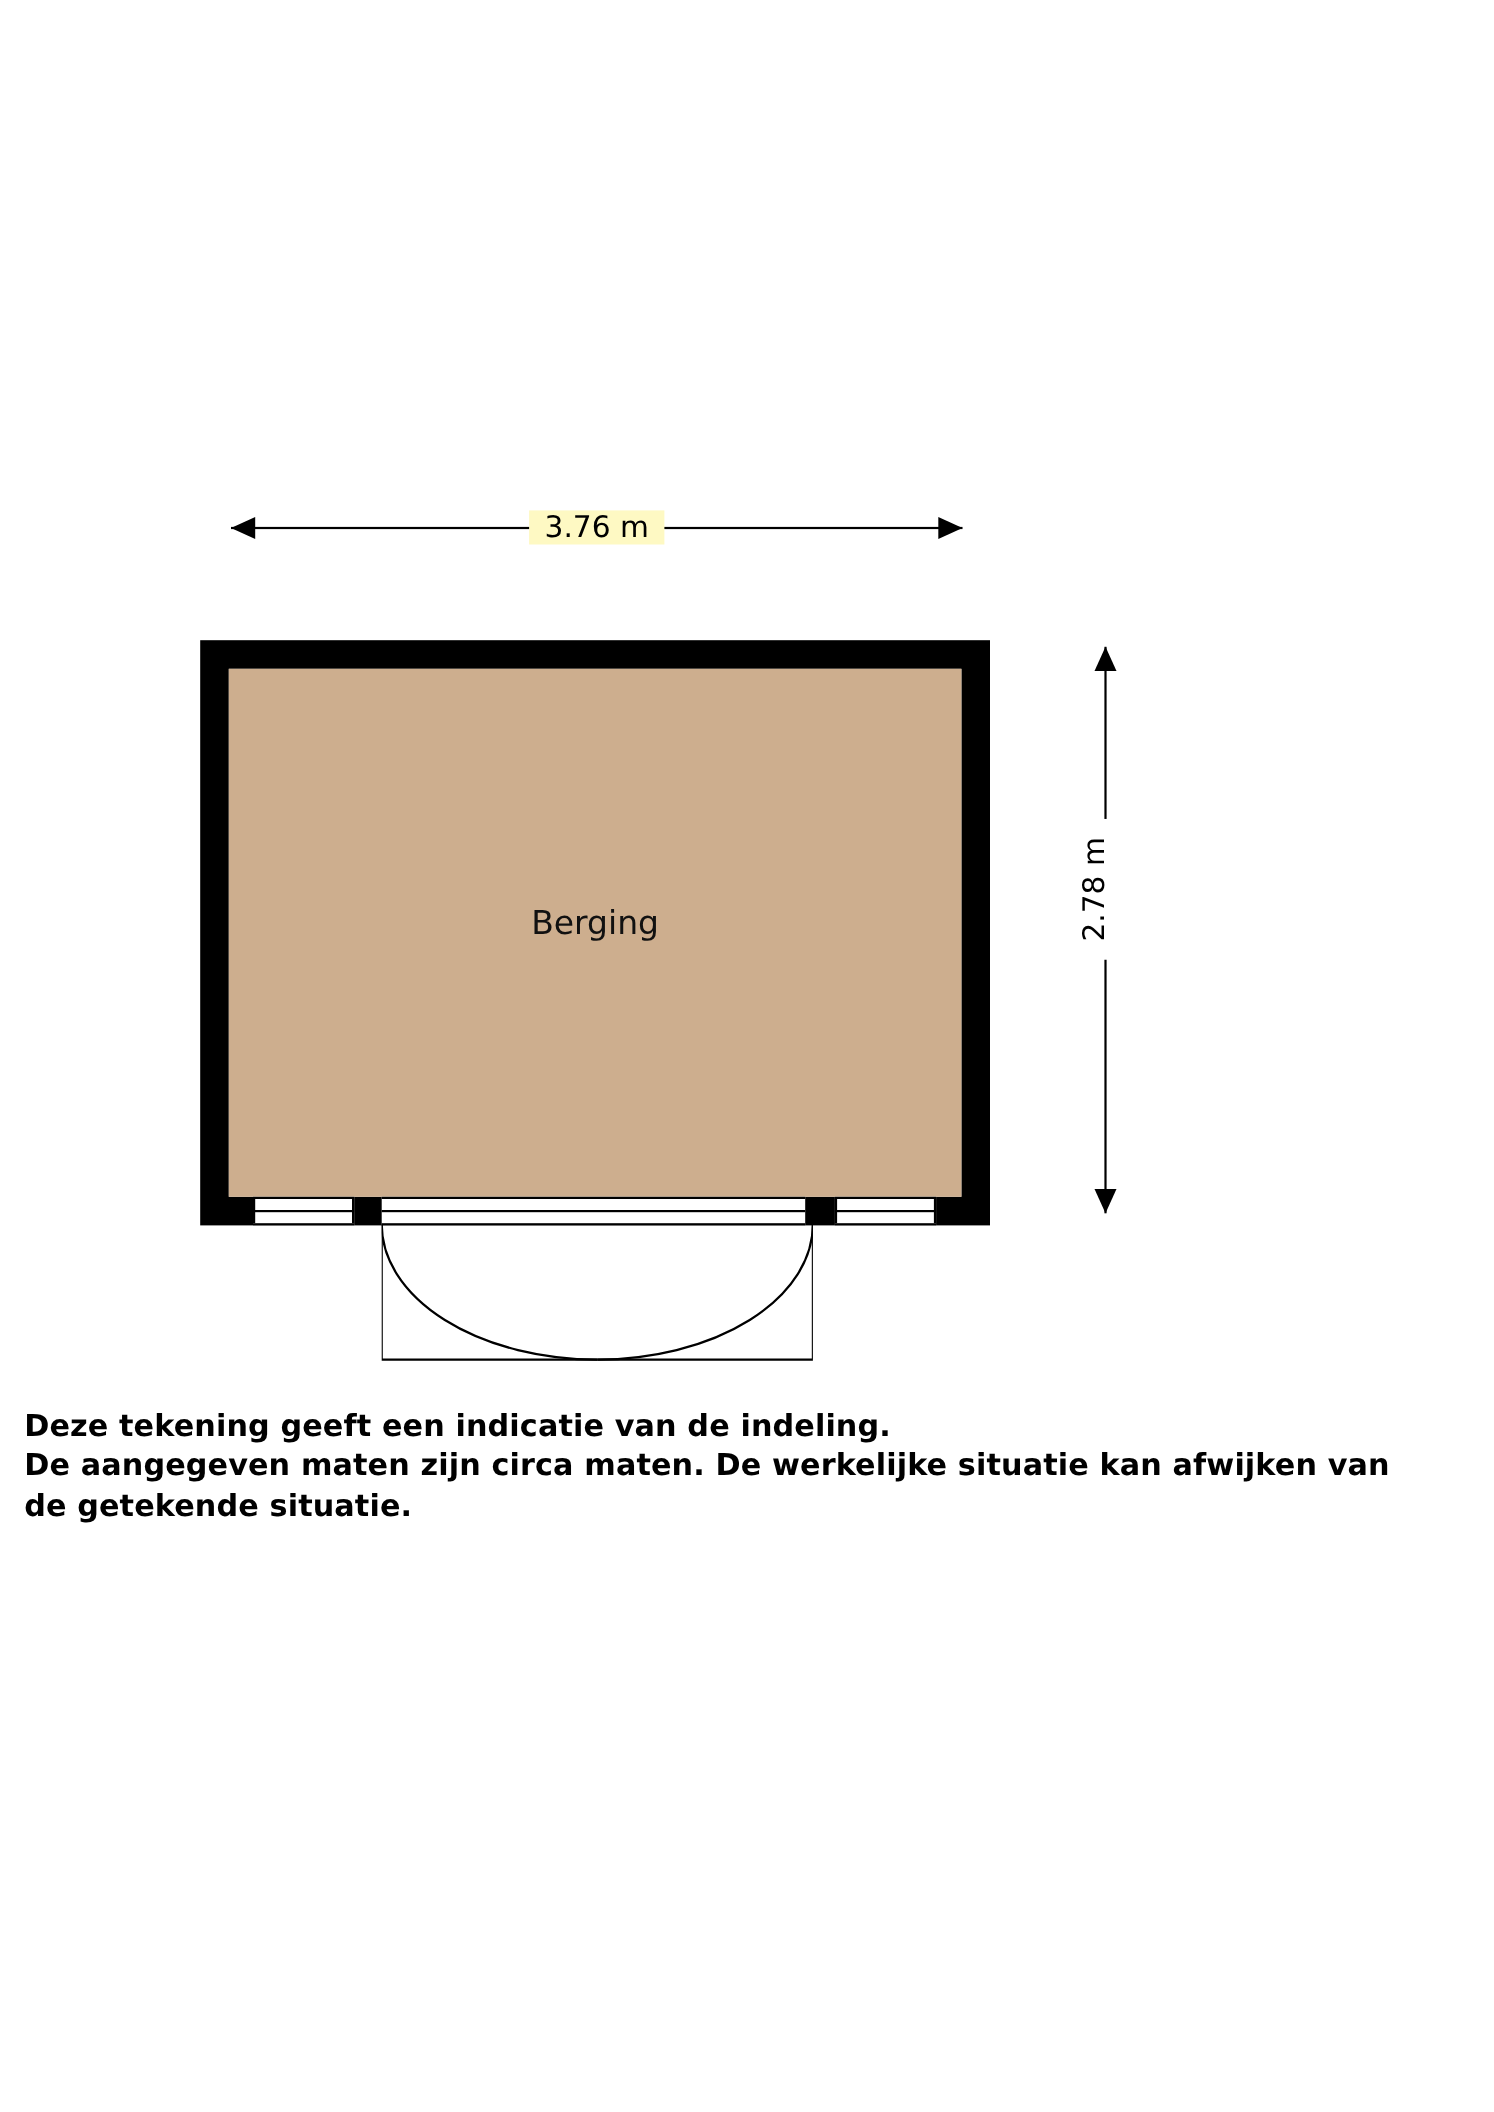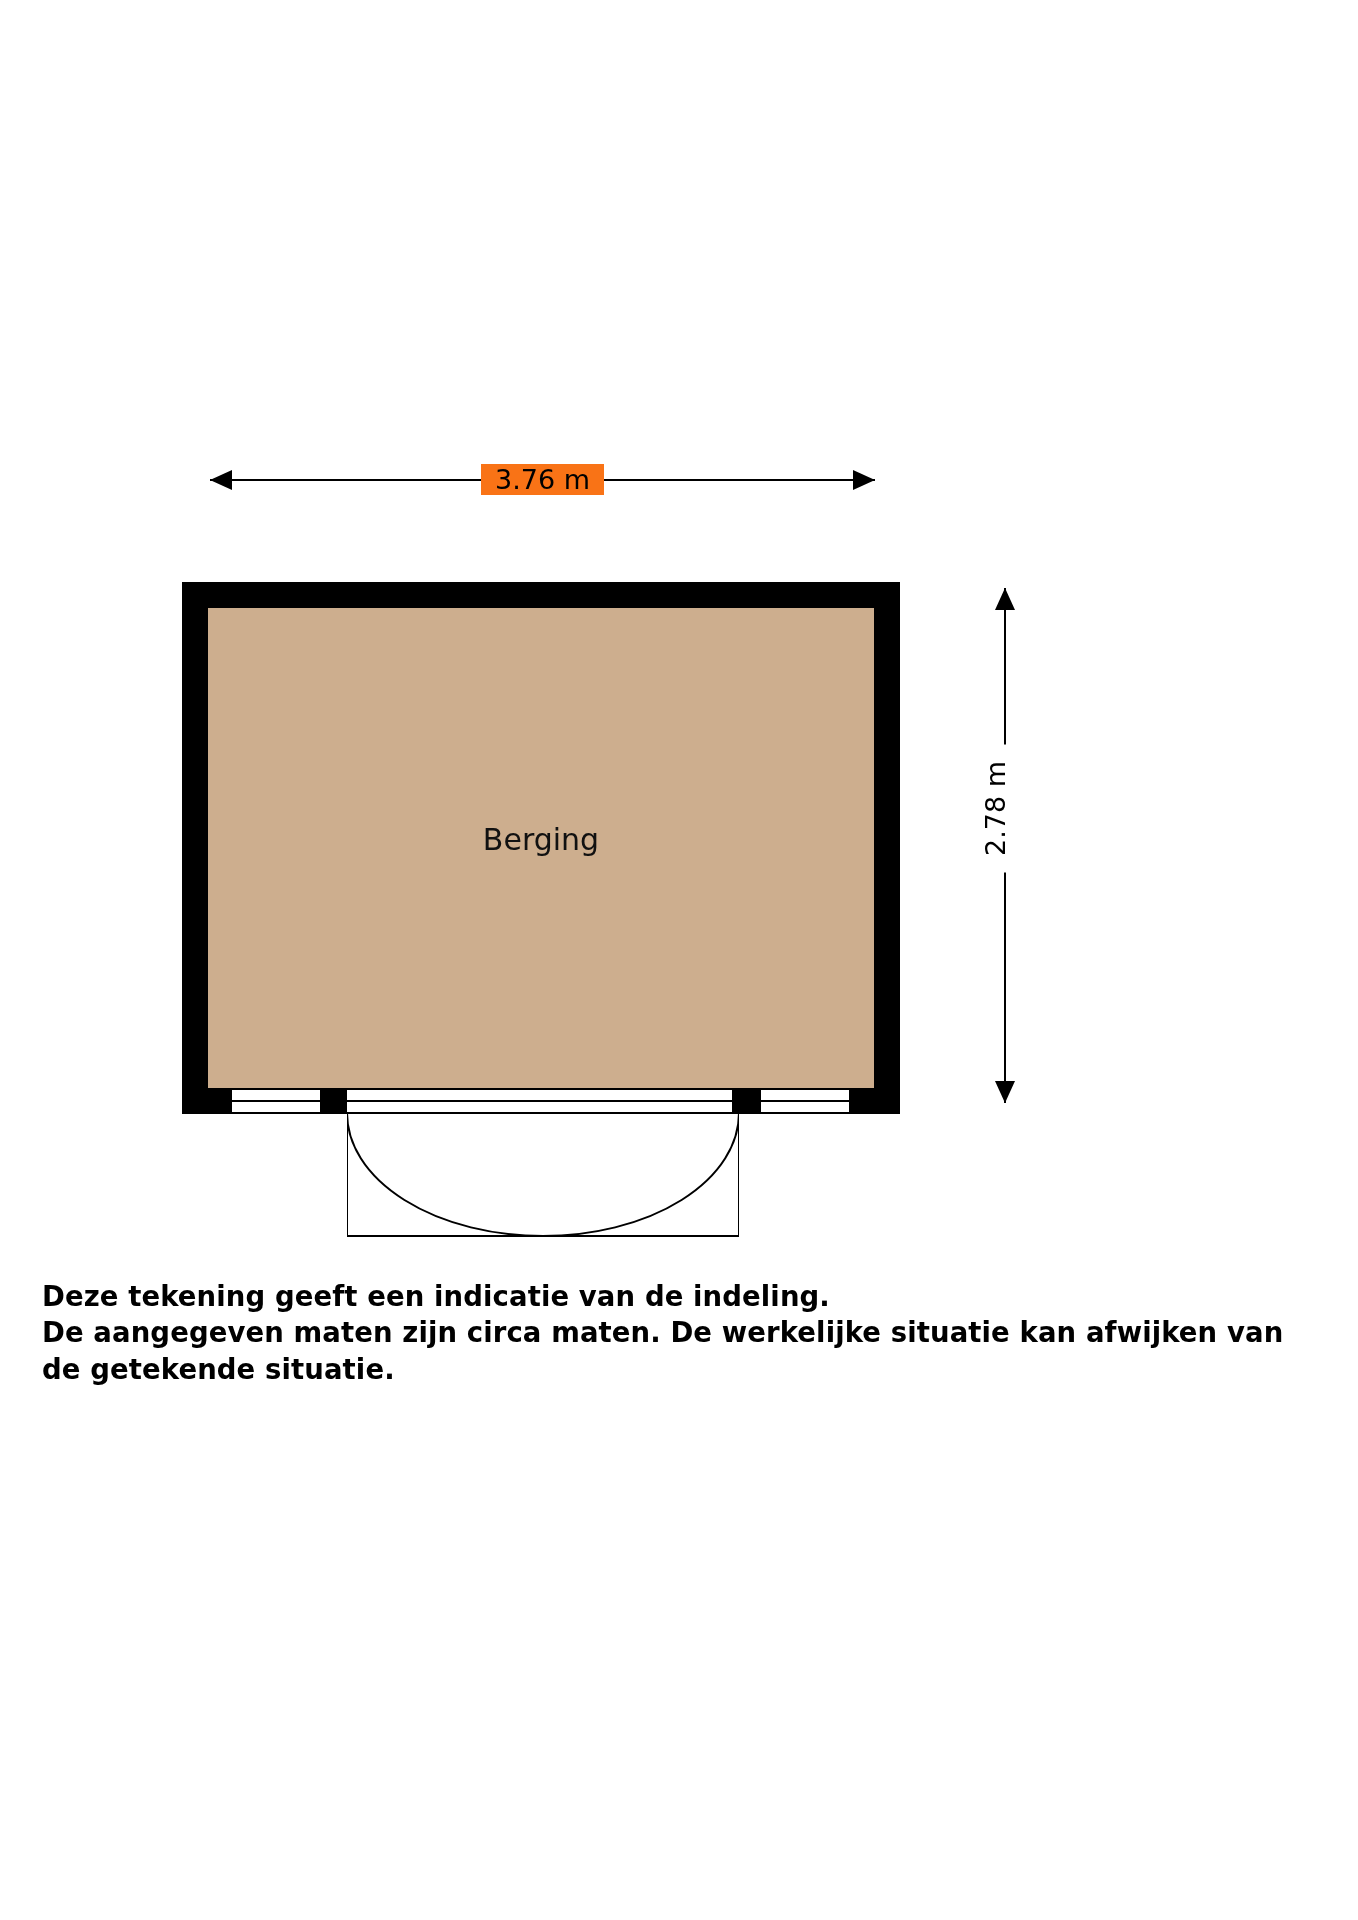--- a/index.html
+++ b/index.html
@@ -44,21 +44,21 @@
     position: absolute;
     left: 0;
     top: 0;
     width: 665px;
     text-align: center;
     font-size: 27px;
     color: #000;
     line-height: 40px;
   }
   #dim-top .dim-label span {
-    background: #f97316;
+    background: #fef9c3;
     padding: 0 14px;
   }
   .arrow-left, .arrow-right {
     position: absolute;
     top: 10px;
     width: 0;
     height: 0;
     border-top: 10px solid transparent;
     border-bottom: 10px solid transparent;
   }
@@ -233,21 +233,20 @@
     top: 1278px;
     width: 1320px;
     font-size: 27.5px;
     font-weight: bold;
     color: #000000;
     line-height: 1.32;
     letter-spacing: 0.1px;
   }
   #disclaimer div {
     white-space: pre;
-    margin-left: 20px;
   }
 </style>
 </head>
 <body>
 
 <div id="plan-stage">
 
   <div id="dim-top">
     <div class="dim-line"></div>
     <div class="arrow-left"></div>

